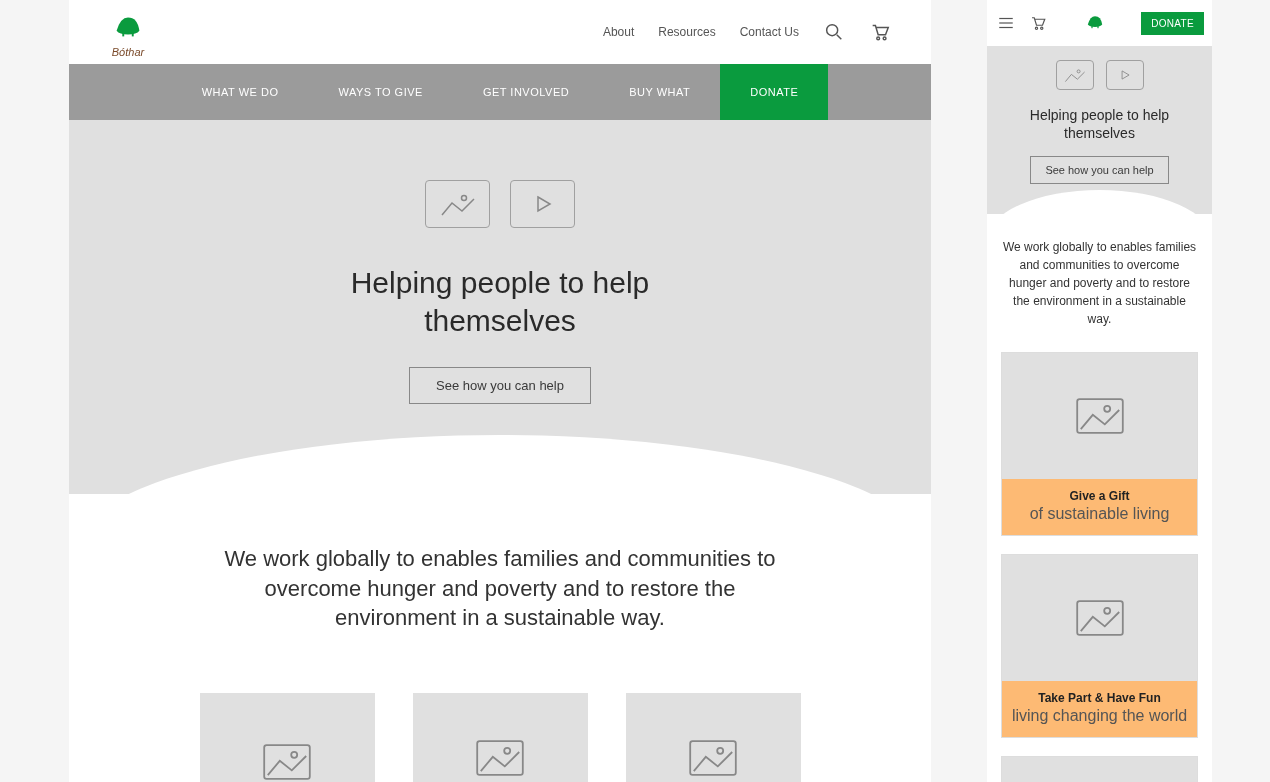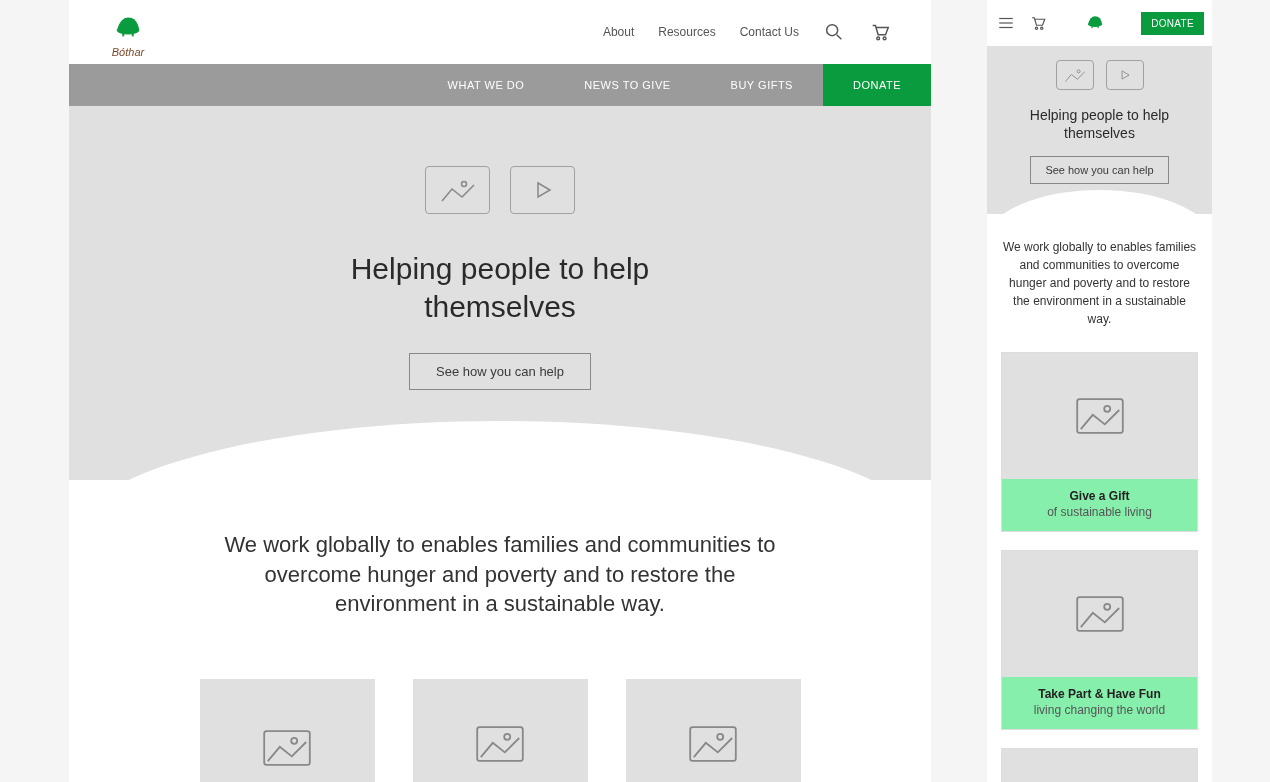--- a/index.html
+++ b/index.html
@@ -8,40 +8,40 @@
     
     
     .desktop { width: 862px; background: #fff; margin-left: 69px; }
     .desktop-header { background: #fff; padding: 12px 40px; display: flex; align-items: center; justify-content: space-between; height: 64px; }
     .logo-group { display: flex; align-items: center; }
     .logo-svg { width: 38px; height: 38px; }
     .top-links { display: flex; align-items: center; gap: 24px; }
     .top-link { font-size: 12px; color: #555; cursor: pointer; }
     .icon-btn { width: 22px; height: 22px; cursor: pointer; display: flex; align-items: center; justify-content: center; }
     
-    .main-nav { background: #9b9b9b; display: flex; justify-content: flex-end; align-items: stretch; height: 42px; }
+    .main-nav { background: #9b9b9b; display: flex; justify-content: center; align-items: stretch; height: 56px; }
     .nav-item { color: #fff; font-size: 11px; letter-spacing: 0.5px; padding: 0 30px; display: flex; align-items: center; cursor: pointer; }
     .nav-item.donate { background: #0a9b3e; }
     
     .hero { background: #e0e0e0; position: relative; overflow: hidden; padding: 60px 40px 90px; text-align: center; }
     .hero::after { content: ""; position: absolute; bottom: -1px; left: 0; right: 0; height: 120px; background: #fff; border-radius: 100% 100% 0 0 / 200% 200% 0 0; transform: translateY(60px); }
     .hero-media { display: flex; justify-content: center; gap: 20px; margin-bottom: 36px; position: relative; z-index: 2; }
     .media-box { border: 1.5px solid #a0a0a0; border-radius: 4px; display: flex; align-items: center; justify-content: center; background: transparent; }
     .img-box { width: 65px; height: 48px; }
     .vid-box { width: 65px; height: 48px; }
     .hero h1 { font-size: 30px; font-weight: 400; max-width: 400px; margin: 0 auto 28px; line-height: 1.25; position: relative; z-index: 2; color: #2a2a2a; }
     .hero-cta { display: inline-block; border: 1.5px solid #888; padding: 10px 26px; font-size: 13px; cursor: pointer; position: relative; z-index: 2; }
     
     .mission { background: #fff; padding: 50px 80px 40px; text-align: center; }
     .mission p { font-size: 22px; font-weight: 400; line-height: 1.35; color: #333; max-width: 560px; margin: 0 auto; }
     
     .cards { display: flex; justify-content: center; gap: 38px; padding: 20px 40px 0; }
     .card { width: 175px; }
     .card-media { height: 130px; background: #e0e0e0; display: flex; align-items: center; justify-content: center; }
-    .card-body { border: 1px solid #ddd; border-top: none; padding: 10px 8px 12px; text-align: center; background: #86efac; }
+    .card-body { border: 1px solid #ddd; border-top: none; padding: 10px 8px 12px; text-align: center; background: #fdba74; }
     .card-title { font-size: 13px; font-weight: 600; color: #222; margin-bottom: 2px; }
     .card-sub { font-size: 10.5px; color: #555; }
     .card:first-child .card-media { height: 138px; }
     
     
     .mobile { width: 225px; background: #fff; }
     .m-header { display: flex; align-items: center; justify-content: space-between; padding: 10px 8px; height: 46px; }
     .m-header-left { display: flex; align-items: center; gap: 10px; }
     .m-donate { background: #0a9b3e; color: #fff; font-size: 10px; padding: 6px 10px; cursor: pointer; letter-spacing: 0.3px; }
     .m-logo-svg { width: 24px; height: 24px; }
@@ -54,21 +54,21 @@
     .m-hero .hero-cta { padding: 7px 14px; font-size: 11px; }
     
     .m-mission { padding: 24px 14px; text-align: center; }
     .m-mission p { font-size: 12px; line-height: 1.5; color: #333; }
     
     .m-cards { display: flex; flex-direction: column; gap: 18px; padding: 0 14px 20px; }
     .m-card { width: 100%; border: 1px solid #ddd; }
     .m-card .card-media { height: 126px; background: #e0e0e0; display: flex; align-items: center; justify-content: center; }
     .m-card .card-body { border: none; padding: 10px 8px 12px; text-align: center; }
     .m-card .card-title { font-size: 12px; }
-    .m-card .card-sub { font-size: 12px; }
+    .m-card .card-sub { font-size: 16px; }
     .m-card.partial { border-bottom: none; }
     .m-card.partial .card-media { height: 46px; }
 
     
     .ico-stroke { stroke: #888; stroke-width: 1.5; fill: none; }
     .ico-stroke-dark { stroke: #555; stroke-width: 1.6; fill: none; }
     
     .logo-text { font-size: 11px; color: #7a4a2a; text-align: center; margin-top: -2px; font-weight: 500; font-style: italic; }
   </style>
 </head>
@@ -104,22 +104,23 @@
               <path d="M4 5h3l3 10h8l3-8H8" class="ico-stroke-dark"></path>
               <circle cx="10" cy="19" r="1.5" class="ico-stroke-dark"></circle>
               <circle cx="17" cy="19" r="1.5" class="ico-stroke-dark"></circle>
             </svg>
         </span>
       </div>
     </div>
 
     <div class="main-nav">
       <div class="nav-item">WHAT WE DO</div>
-      <div class="nav-item">NEWS TO GIVE</div>
-      <div class="nav-item">BUY GIFTS</div>
+      <div class="nav-item">WAYS TO GIVE</div>
+      <div class="nav-item">GET INVOLVED</div>
+      <div class="nav-item">BUY WHAT</div>
       <div class="nav-item donate">DONATE</div>
     </div>
 
     <div class="hero">
       <div class="hero-media">
         <div class="media-box img-box">
           <svg width="40" height="30" viewBox="0 0 40 30">
               <circle cx="26" cy="9" r="2.5" class="ico-stroke"></circle>
               <polyline points="4,26 14,14 24,22 36,10" class="ico-stroke"></polyline>
             </svg>

